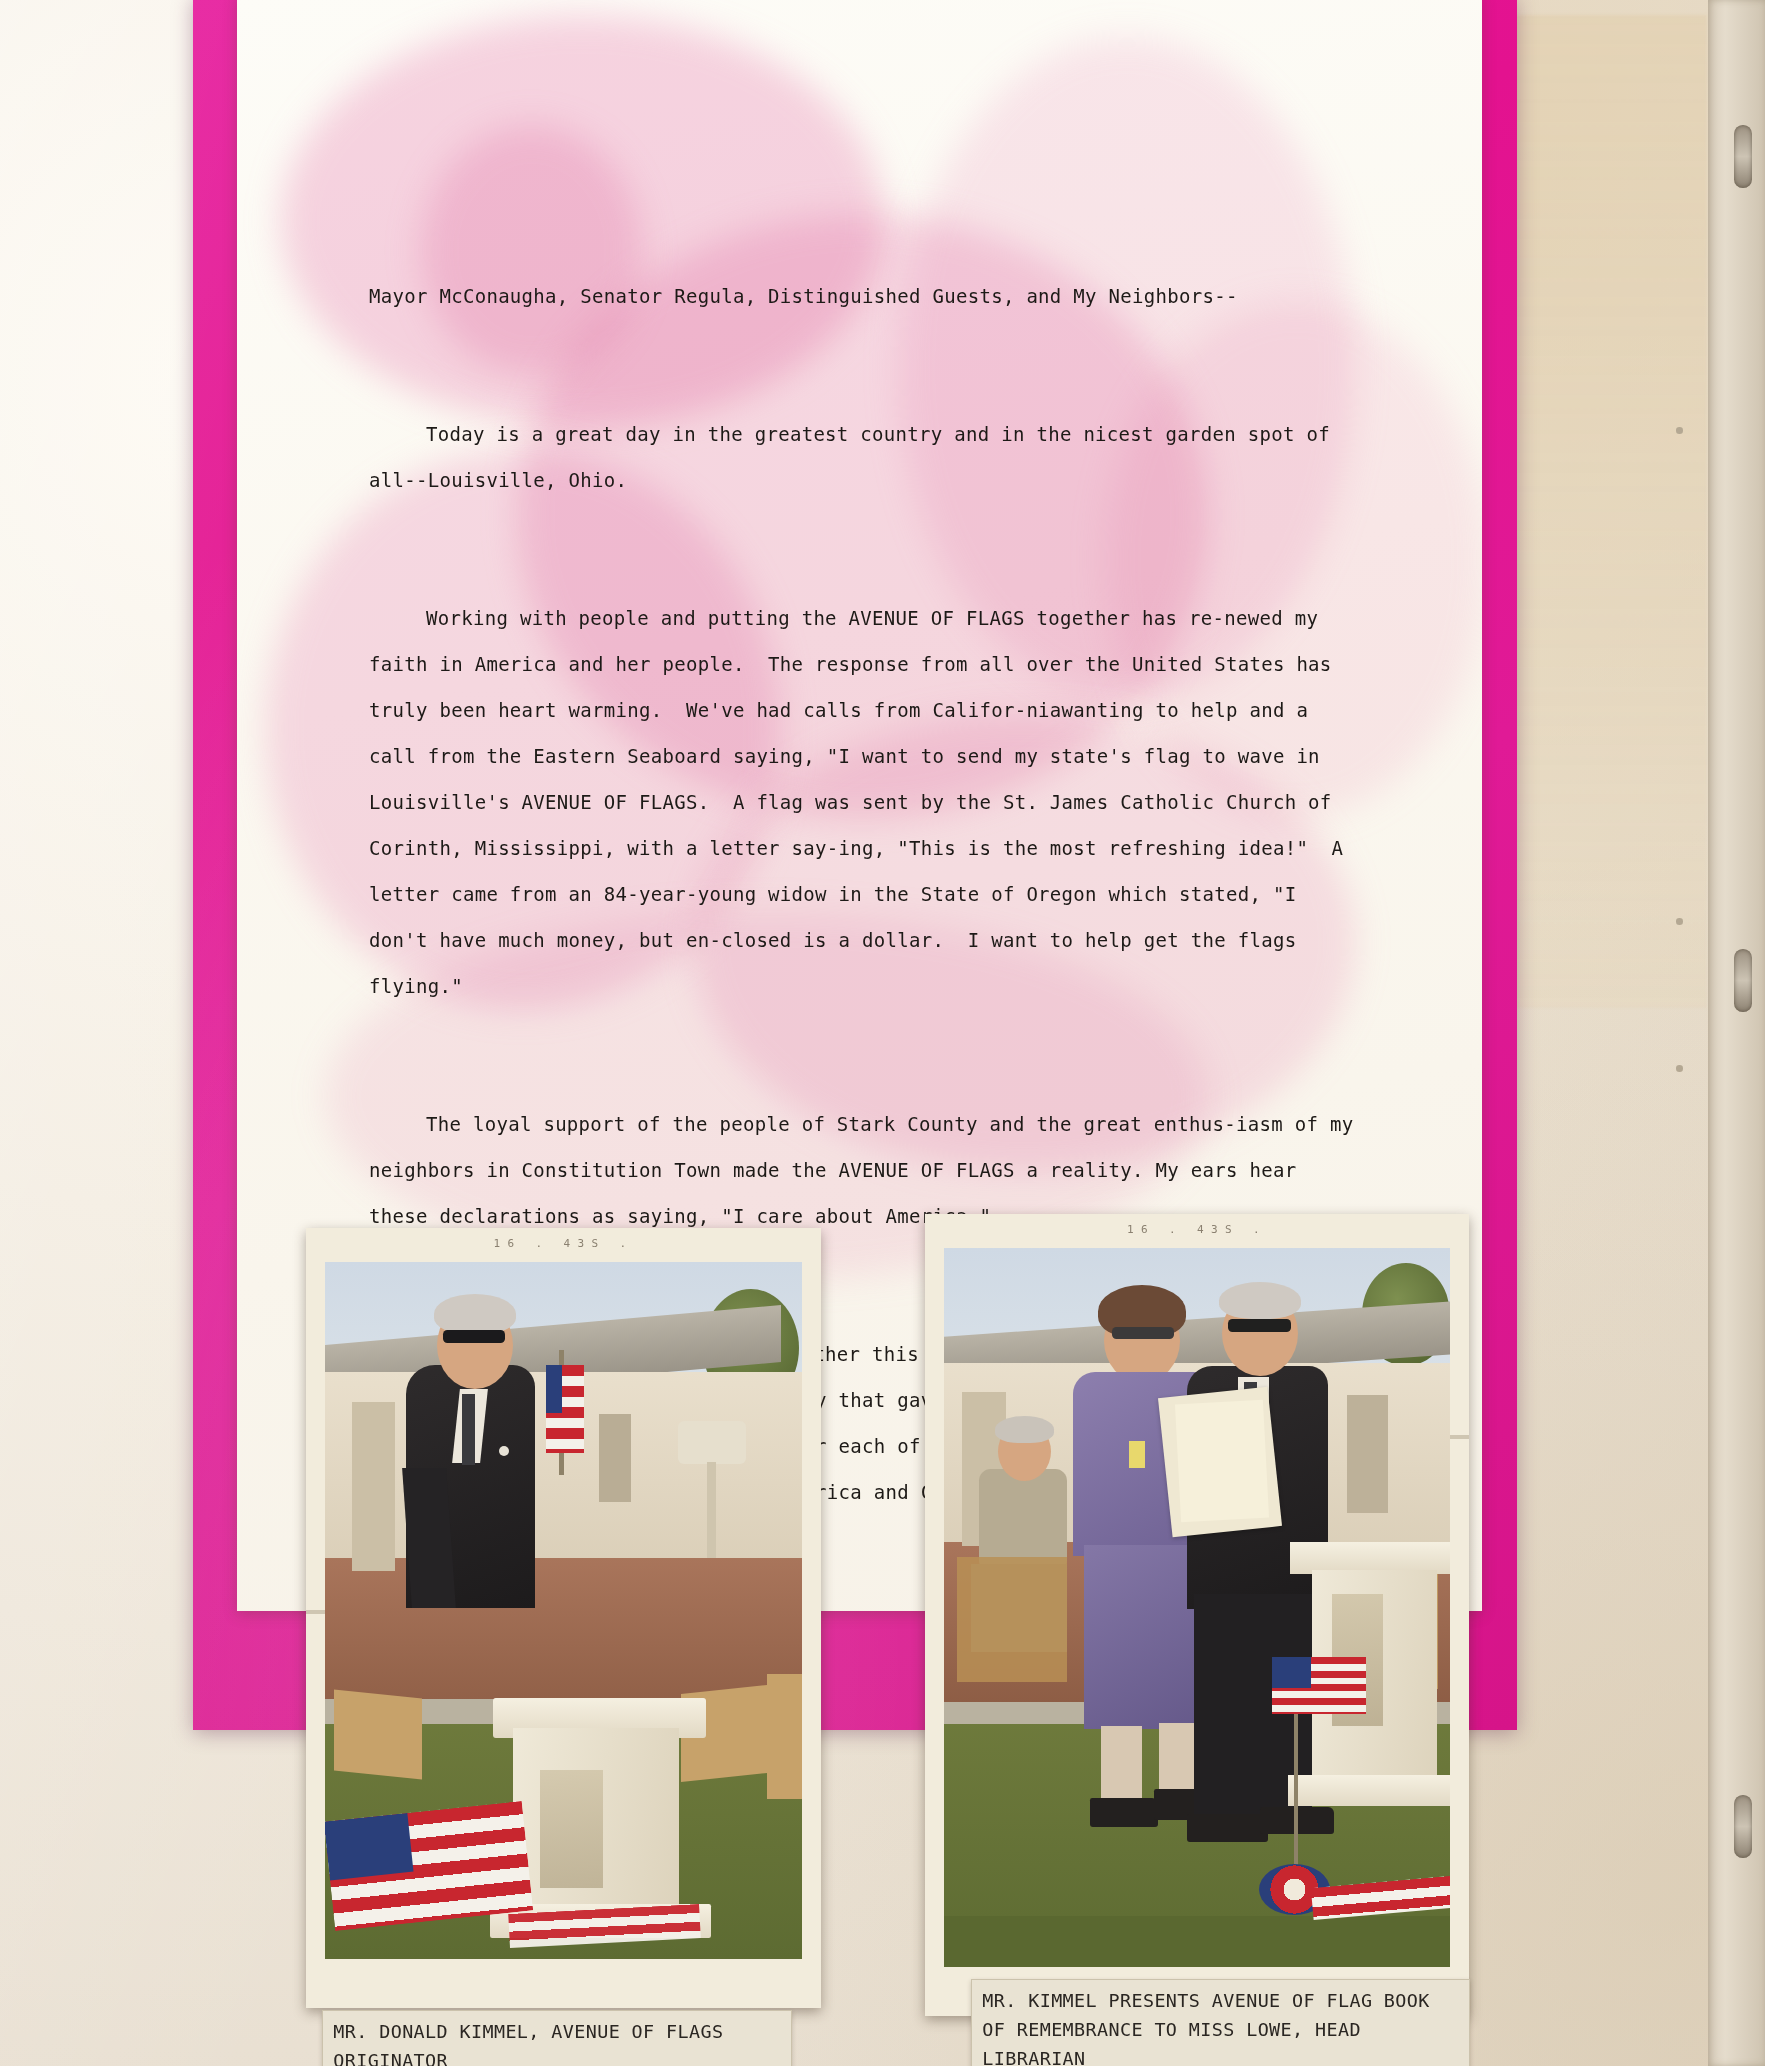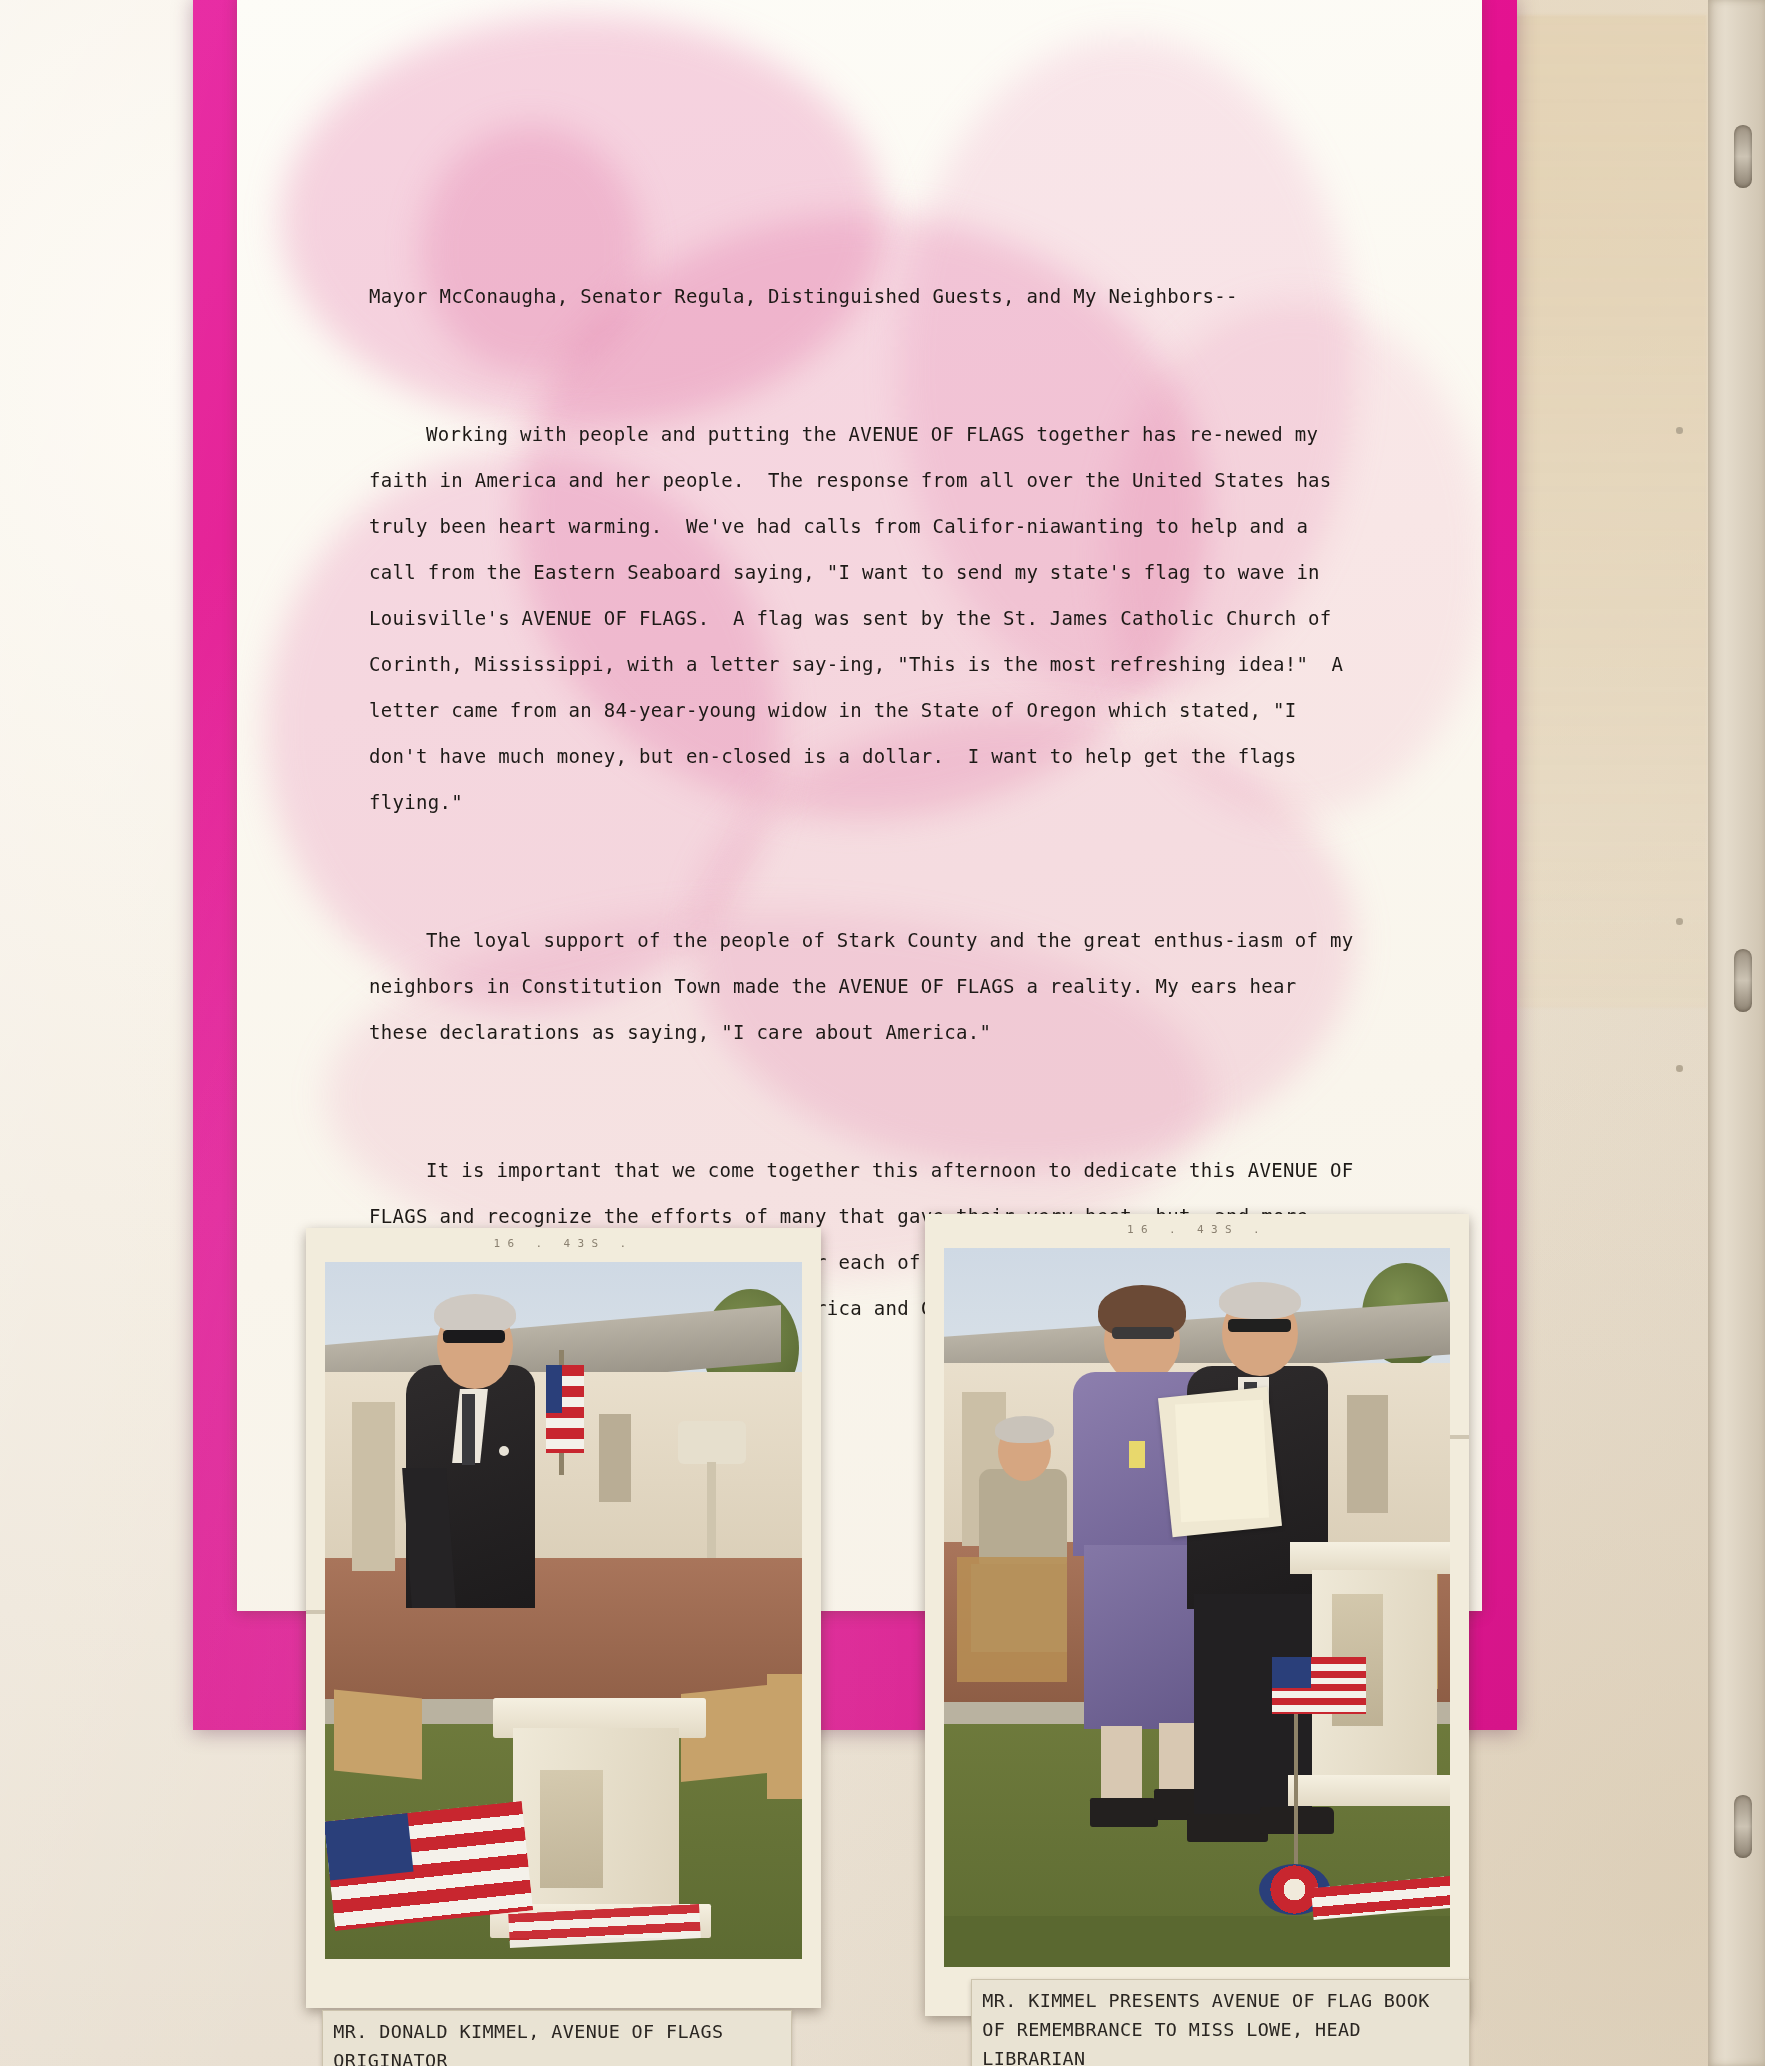--- a/index.html
+++ b/index.html
@@ -237,20 +237,21 @@
     <div class="smear s2"></div>
     <div class="smear s3"></div>
     <div class="smear s4"></div>
     <div class="smear s5"></div>
     <div class="smear s6"></div>
     <div class="smear s7"></div>
     <div class="smear s8"></div>
 
     <div class="sheet-text">
       <p>Mayor McConaugha, Senator Regula, Distinguished Guests, and My Neighbors--</p>
+      <p class="indent">Today is a great day in the greatest country and in the nicest garden spot of all--Louisville, Ohio.</p>
       <p class="indent">Working with people and putting the AVENUE OF FLAGS together has re-newed my faith in America and her people.  The response from all over the United States has truly been heart warming.  We've had calls from Califor-niawanting to help and a call from the Eastern Seaboard saying, "I want to send my state's flag to wave in Louisville's AVENUE OF FLAGS.  A flag was sent by the St. James Catholic Church of Corinth, Mississippi, with a letter say-ing, "This is the most refreshing idea!"  A letter came from an 84-year-young widow in the State of Oregon which stated, "I don't have much money, but en-closed is a dollar.  I want to help get the flags flying."</p>
       <p class="indent">The loyal support of the people of Stark County and the great enthus-iasm of my neighbors in Constitution Town made the AVENUE OF FLAGS a reality. My ears hear these declarations as saying, "I care about America."</p>
       <p class="indent">It is important that we come together this afternoon to dedicate this AVENUE OF FLAGS and recognize the efforts of many that gave their very best, but--and more important still--is this not a time for each of us to dedicate ourselves to the effort of finding what is RIGHT in America and CHANGING what is wrong?</p>
     </div>
   </div>
 
   <div class="photo" style="left:306px; top:1228px; width:515px; height:780px;">
     <div class="border-top-marks">16 . 43S .</div>
     <div class="notch" style="left:0; top:382px;"></div>
     <div class="img">

